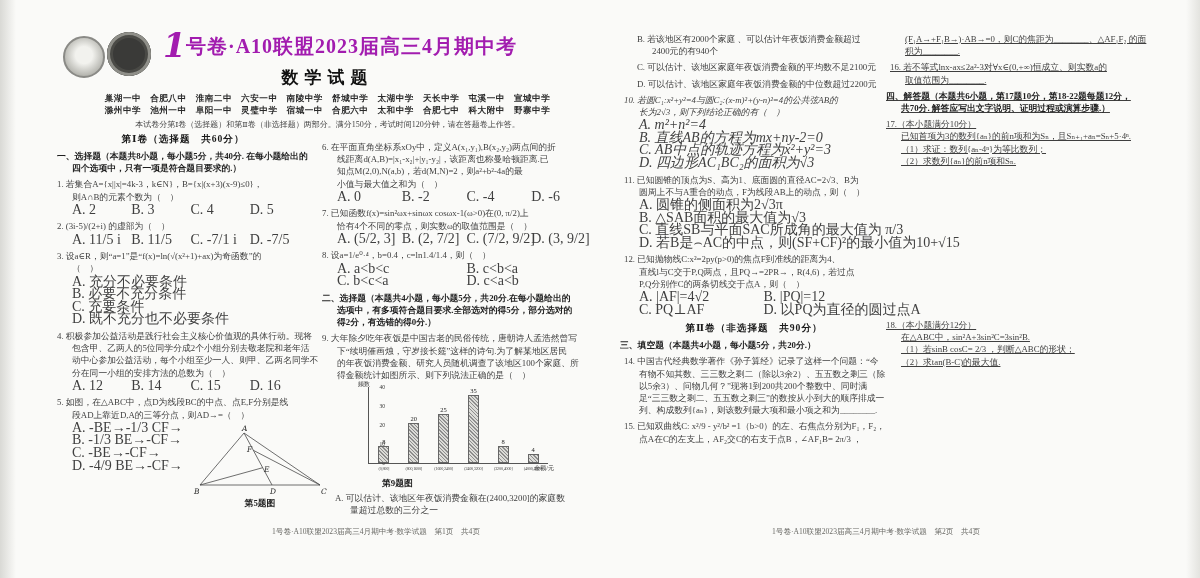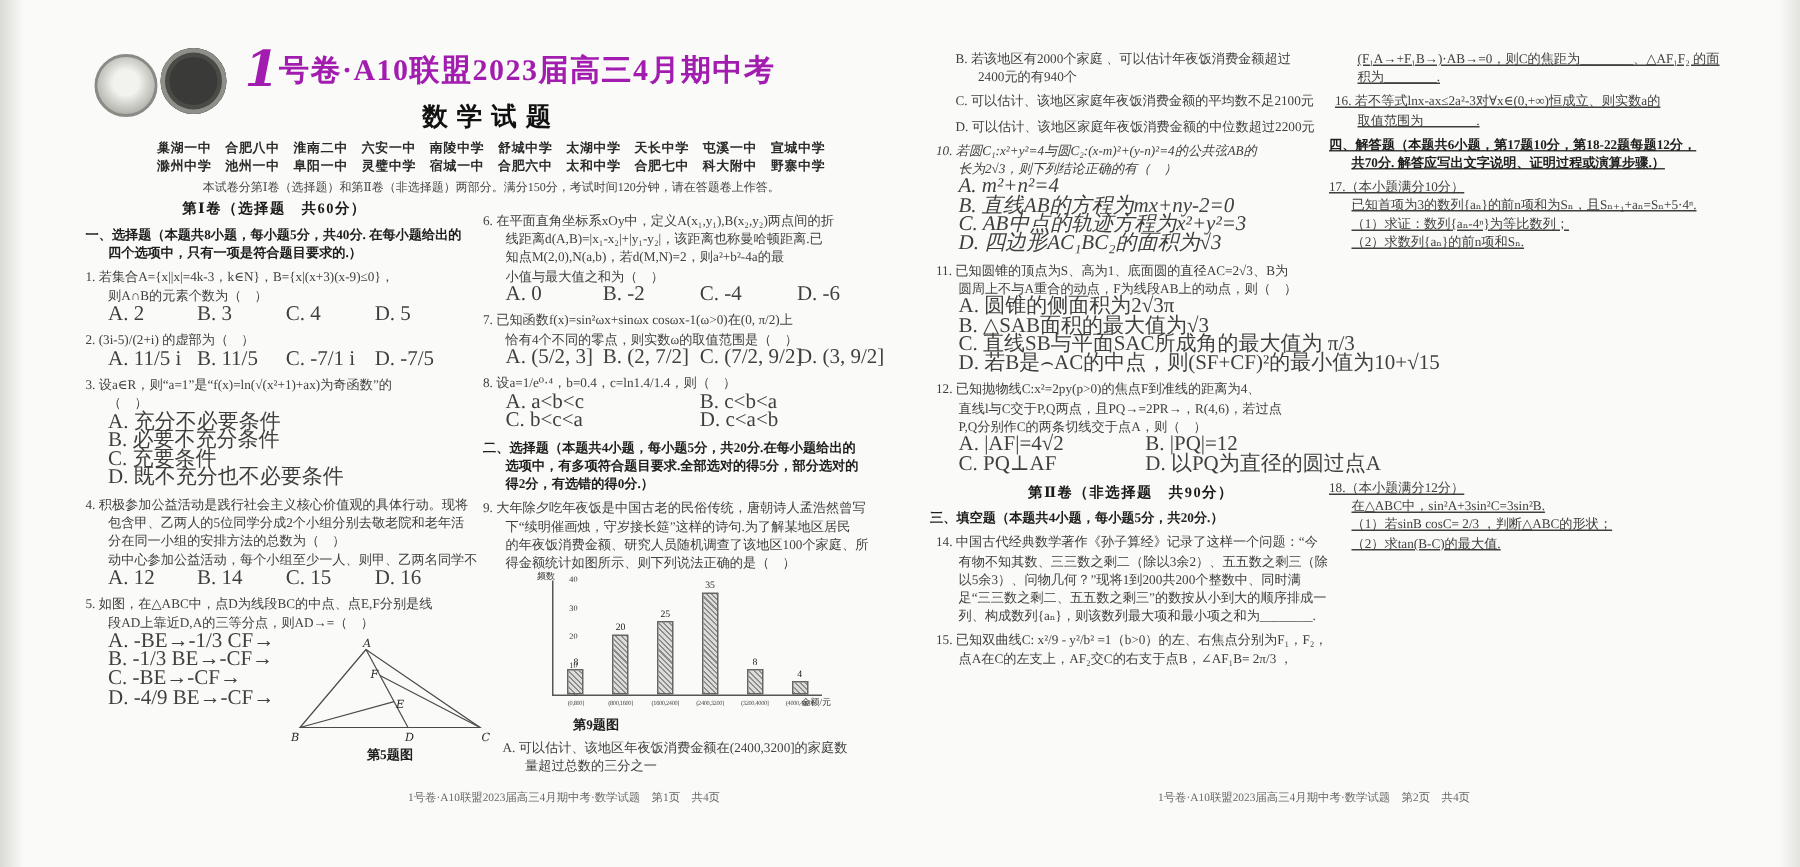--- a/index.html
+++ b/index.html
@@ -126,22 +126,22 @@
         <span class="opt">B. 必要不充分条件</span>
         <span class="opt">C. 充要条件</span>
         <span class="opt">D. 既不充分也不必要条件</span>
       </div>
   </div>
 
   <div class="q">
     <div data-repeat="col1.q4.lines">
         <div class="line">4. 积极参加公益活动是践行社会主义核心价值观的具体行动。现将</div>
         <div class="line">包含甲、乙两人的5位同学分成2个小组分别去敬老院和老年活</div>
+        <div class="line">动中心参加公益活动，每个小组至少一人、则甲、乙两名同学不</div>
         <div class="line">分在同一小组的安排方法的总数为（　）</div>
-        <div class="line">动中心参加公益活动，每个小组至少一人、则甲、乙两名同学不</div>
       </div>
     <div class="opts row4" data-repeat="col1.q4.opts">
         <span class="opt">A. 12</span>
         <span class="opt">B. 14</span>
         <span class="opt">C. 15</span>
         <span class="opt">D. 16</span>
       </div>
   </div>
 
   <div class="q">

